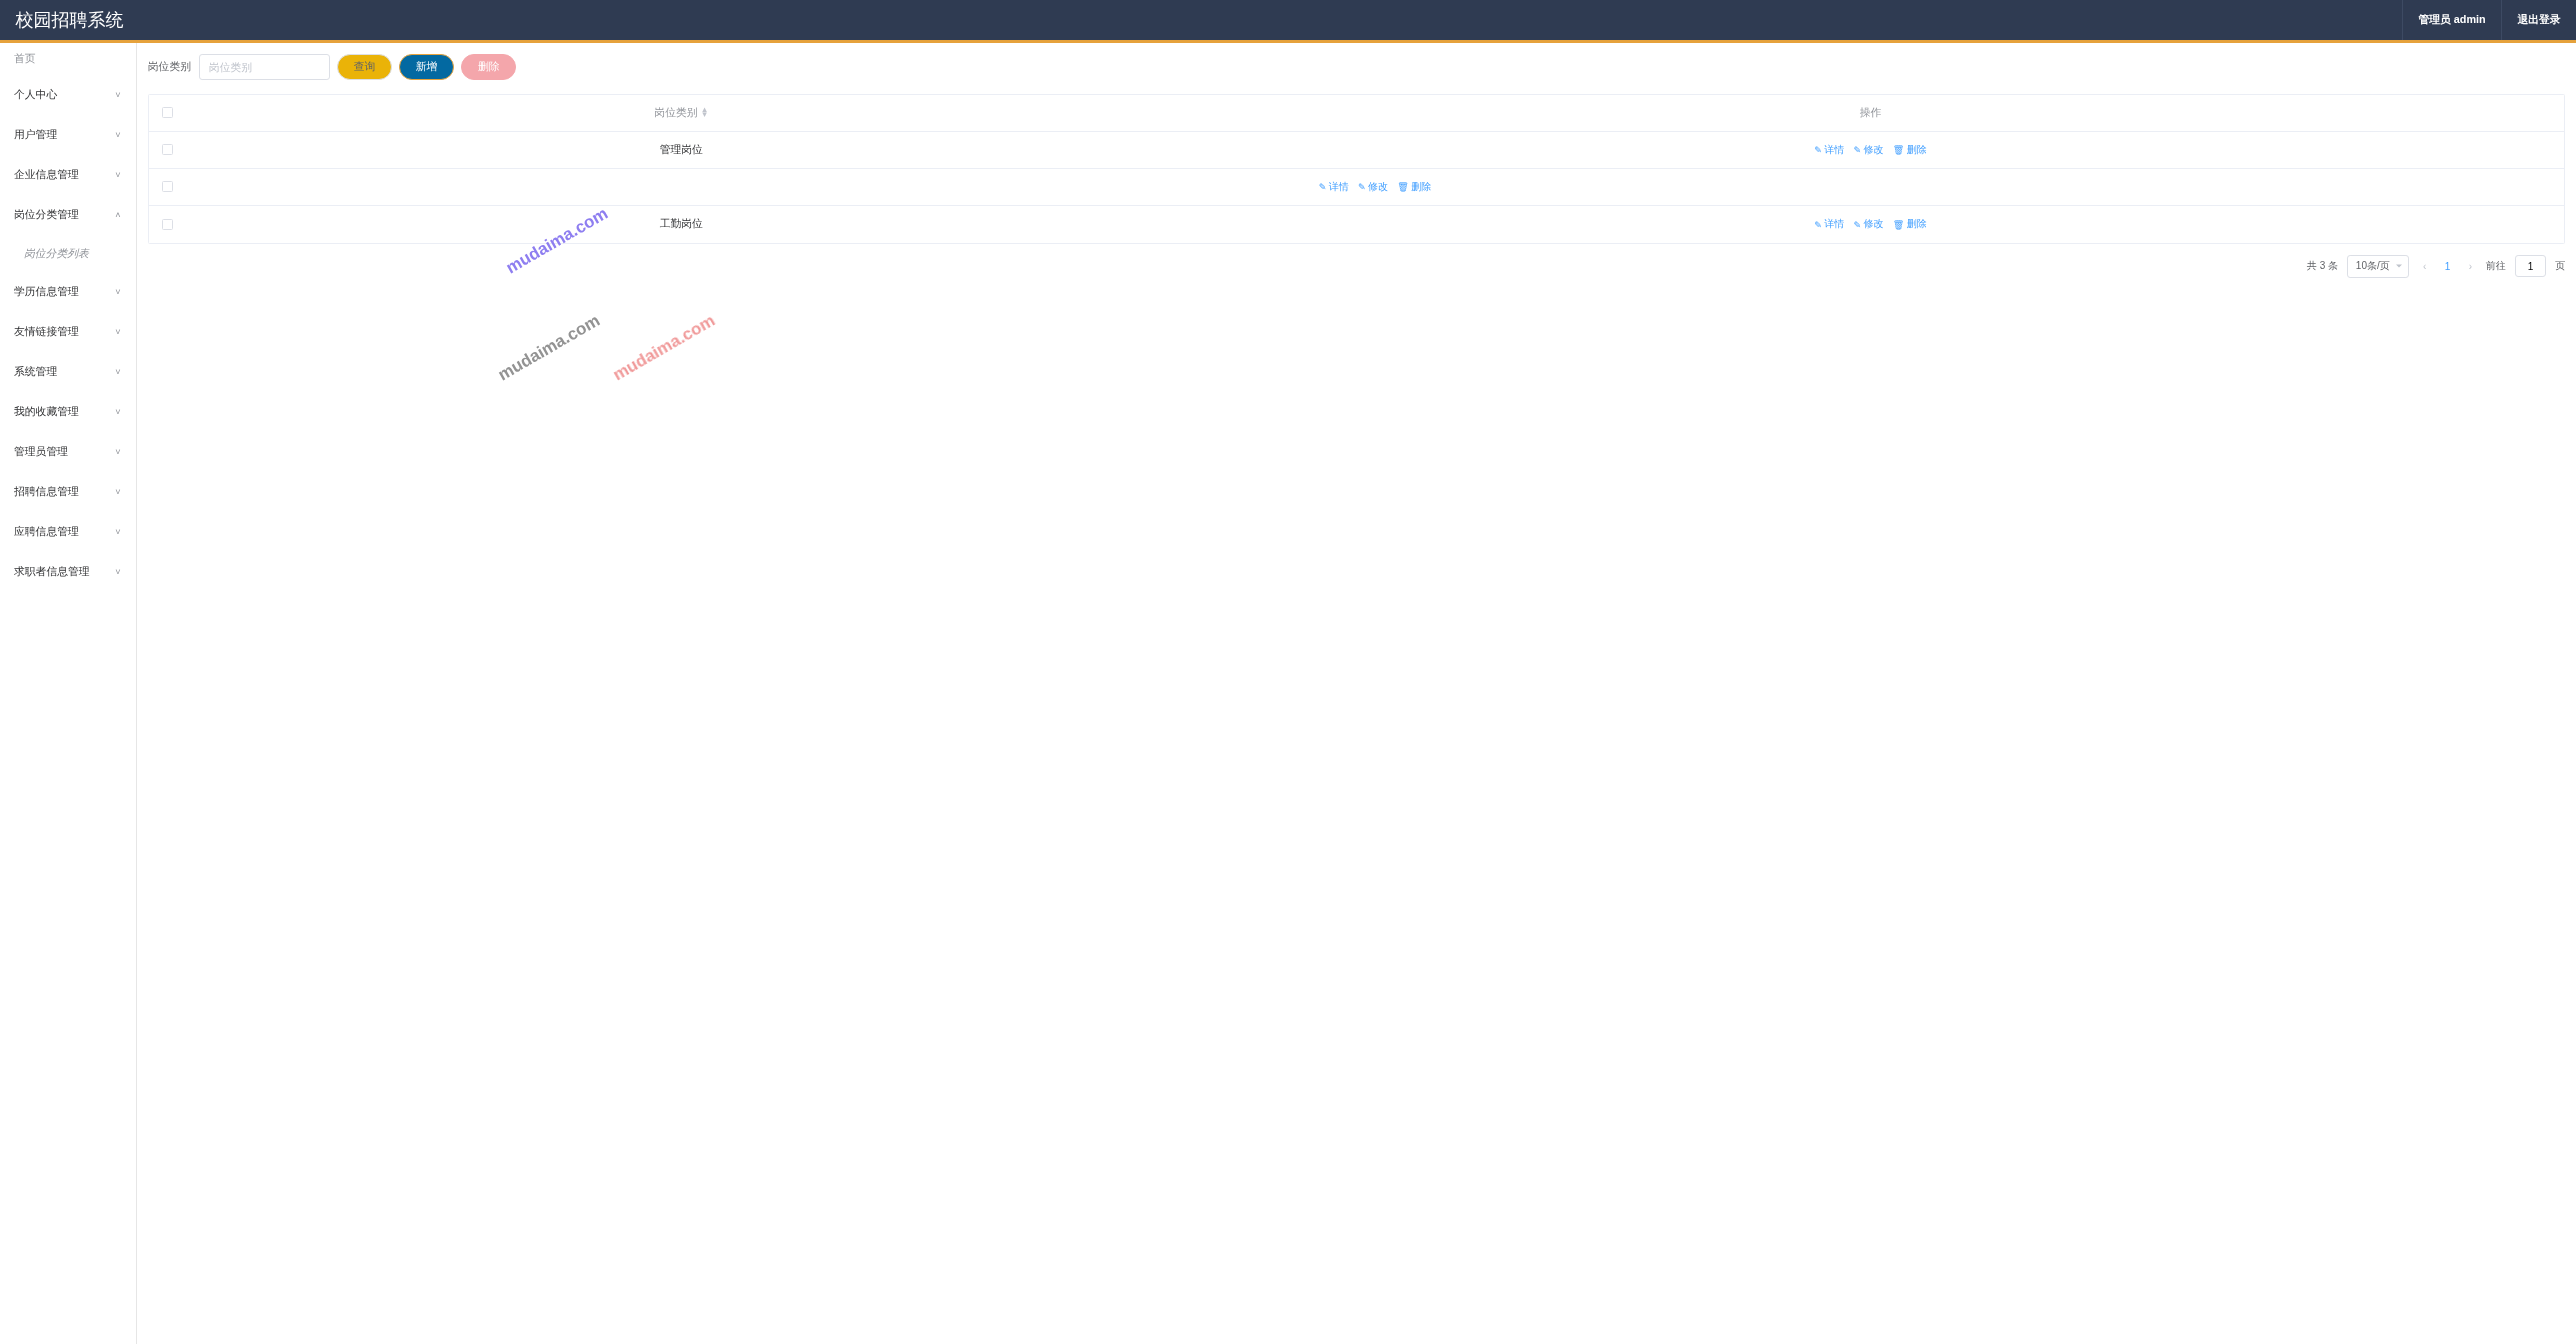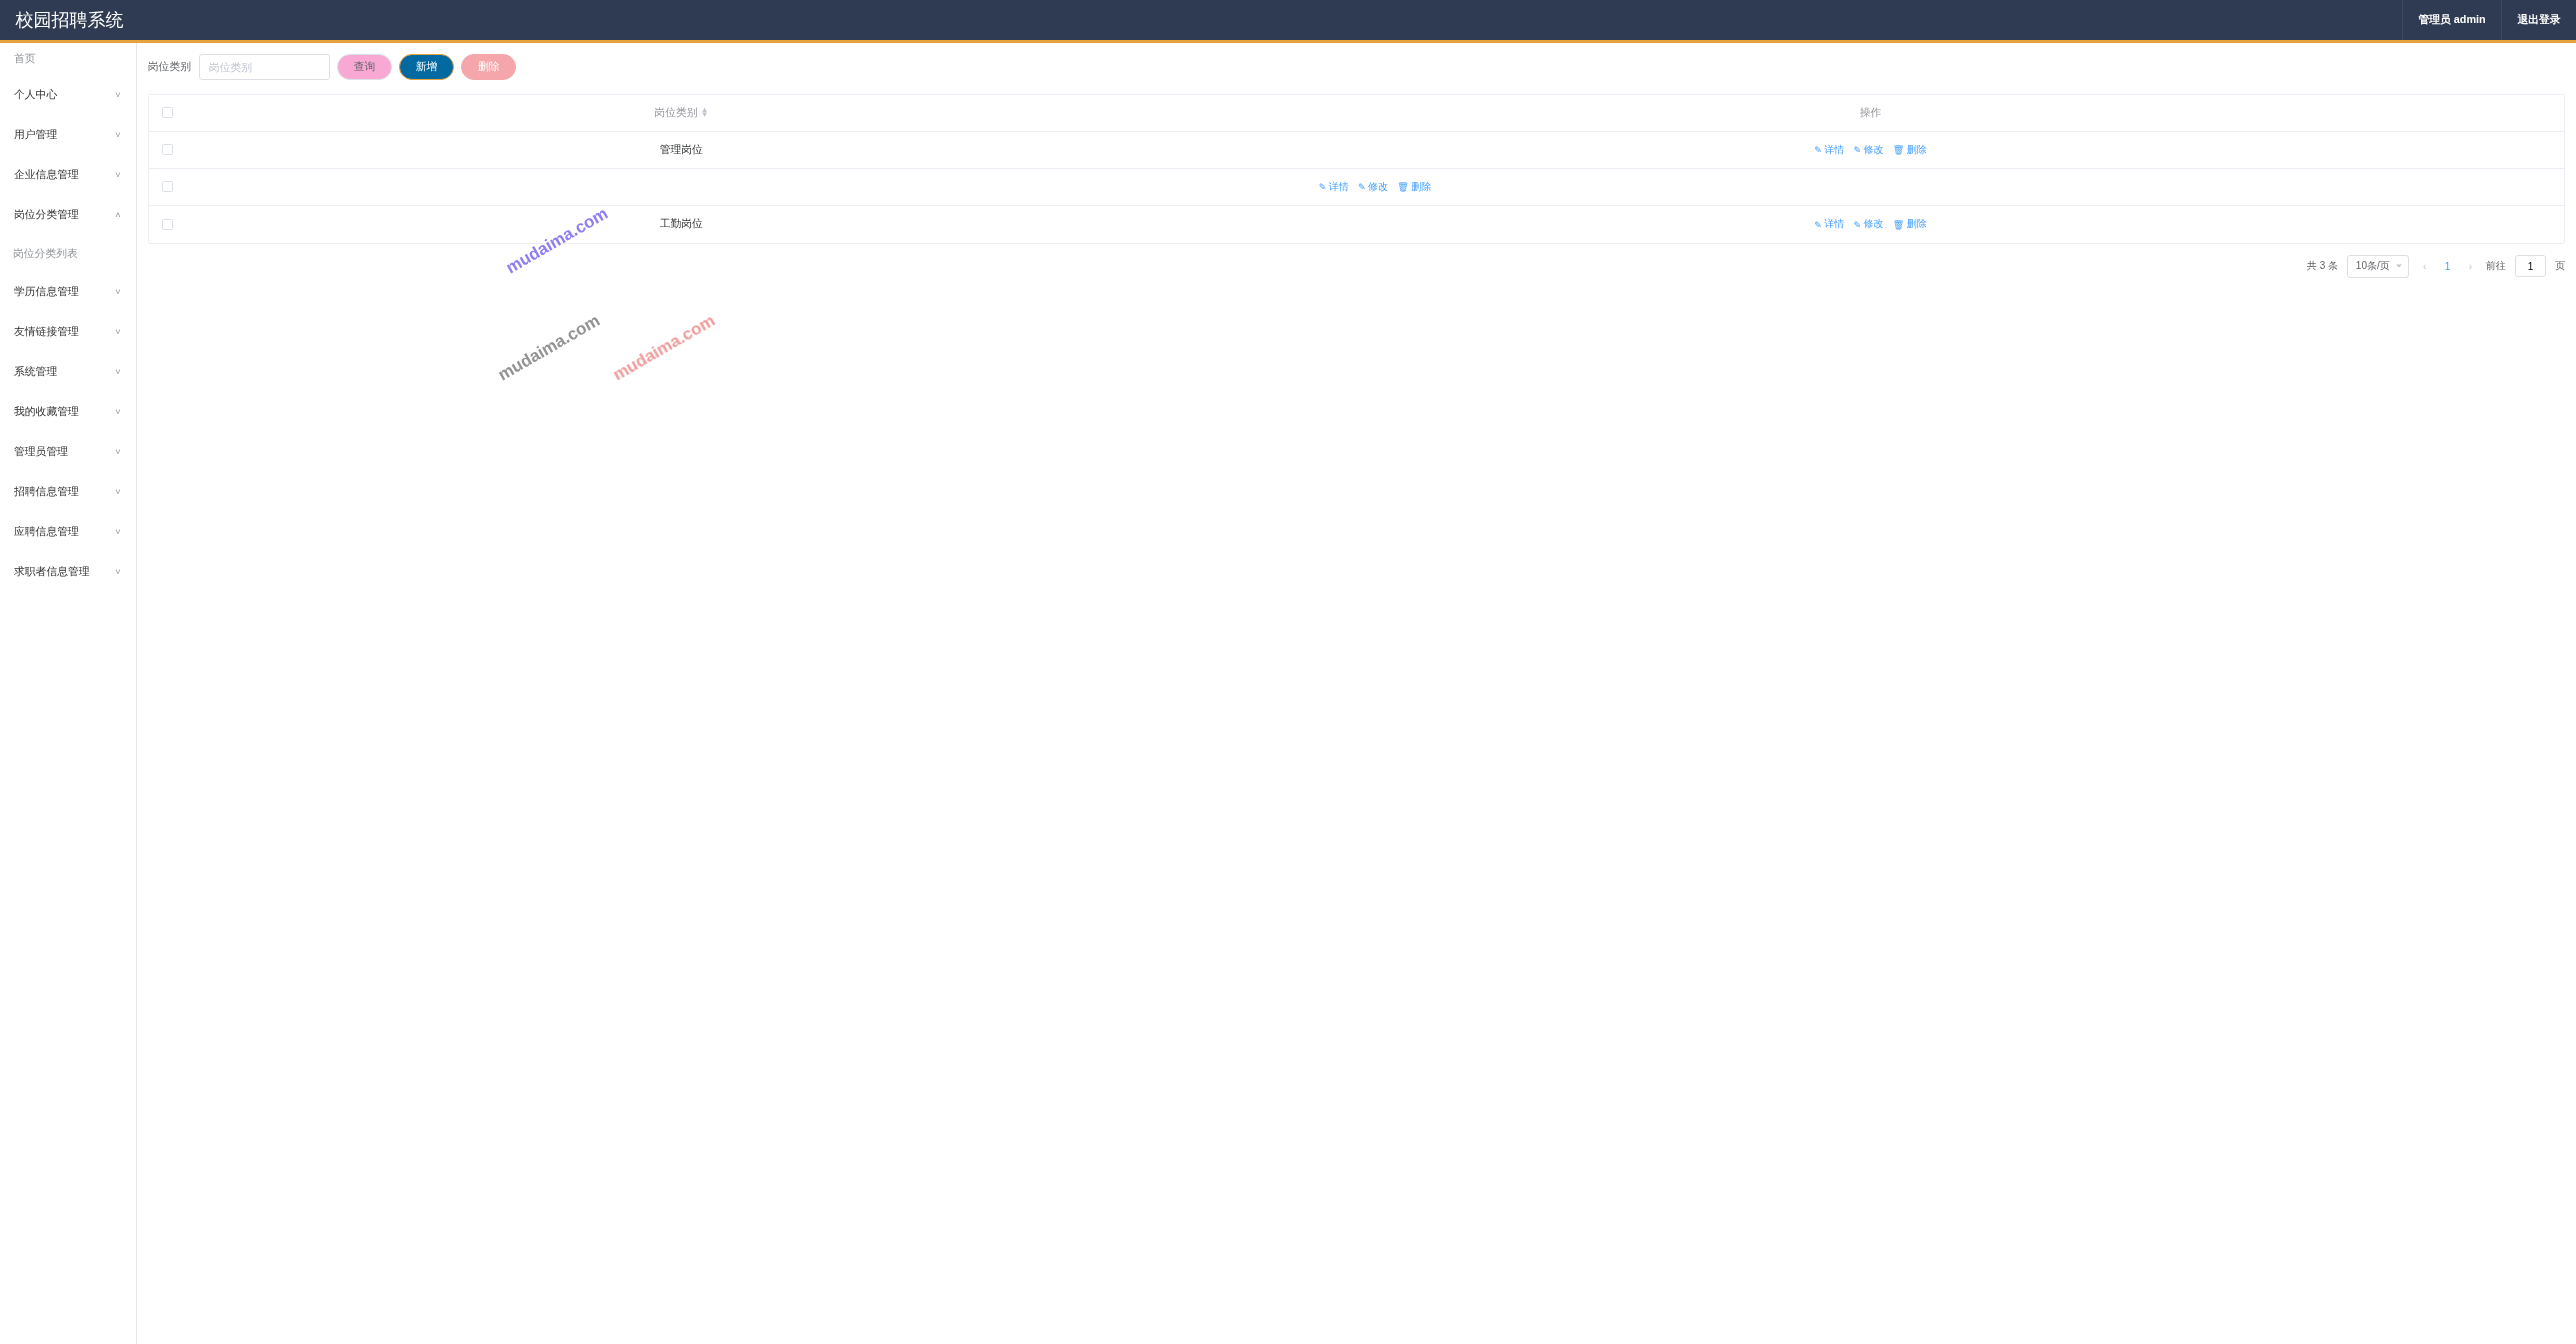--- a/index.html
+++ b/index.html
@@ -14,28 +14,28 @@
 
 
 .layout { display: flex; height: calc(100vh - 43px); }
 .sidebar { width: 137px; border-right: 0.8px solid #e6e6e6; overflow-y: auto; background: #fff; }
 .main { flex: 1; padding: 10.8px; overflow: auto; }
 
 
 .menu-item { height: 40px; display: flex; align-items: center; justify-content: space-between; padding: 0 15.4px 0 14px; cursor: pointer; font-size: 10.8px; color: #303133; }
 .menu-item.home { color: #909399; height: 32px; }
 .menu-item .arrow { color: #909399; font-size: 9.2px; }
-.submenu-item { height: 37px; display: flex; align-items: center; padding-left: 13px; font-size: 10.8px; color: #909399; cursor: pointer; }
+.submenu-item { height: 37px; display: flex; align-items: center; padding-left: 24px; font-size: 10.8px; color: #909399; cursor: pointer; font-style: italic; }
 
 
 .filter-bar { display: flex; align-items: center; gap: 7.7px; margin-bottom: 14px; }
 .filter-label { font-size: 10.8px; color: #606266; }
 .input { height: 26px; border: 0.8px solid #dcdfe6; border-radius: 3.1px; padding: 0 9.2px; font-size: 10.8px; width: 131px; outline: none; }
 .input::placeholder { color: #c0c4cc; }
-.btn { height: 26px; border-radius: 14px; padding: 0 15.4px; font-size: 10.8px; cursor: pointer; border: 0.8px solid #dcdfe6; background: #f9a8d4; display: inline-flex; align-items: center; }
+.btn { height: 26px; border-radius: 14px; padding: 0 15.4px; font-size: 10.8px; cursor: pointer; border: 0.8px solid #dcdfe6; background: #eab308; display: inline-flex; align-items: center; }
 .btn-default { color: #606266; }
 .btn-warning { background: #0369a1; border-color: #e6a23c; color: #fff; }
 .btn-danger { background: #f4a6ab; border-color: #f4a6ab; color: #fff; }
 
 
 .table { width: 100%; border: 0.8px solid #ebeef5; border-radius: 1.5px; }
 .table-row { display: flex; align-items: center; border-bottom: 0.8px solid #ebeef5; height: 37px; }
 .table-row:last-child { border-bottom: none; }
 .table-row.header-row { background: #fff; color: #909399; font-weight: 500; }
 .col-check { width: 37px; display: flex; justify-content: center; }

